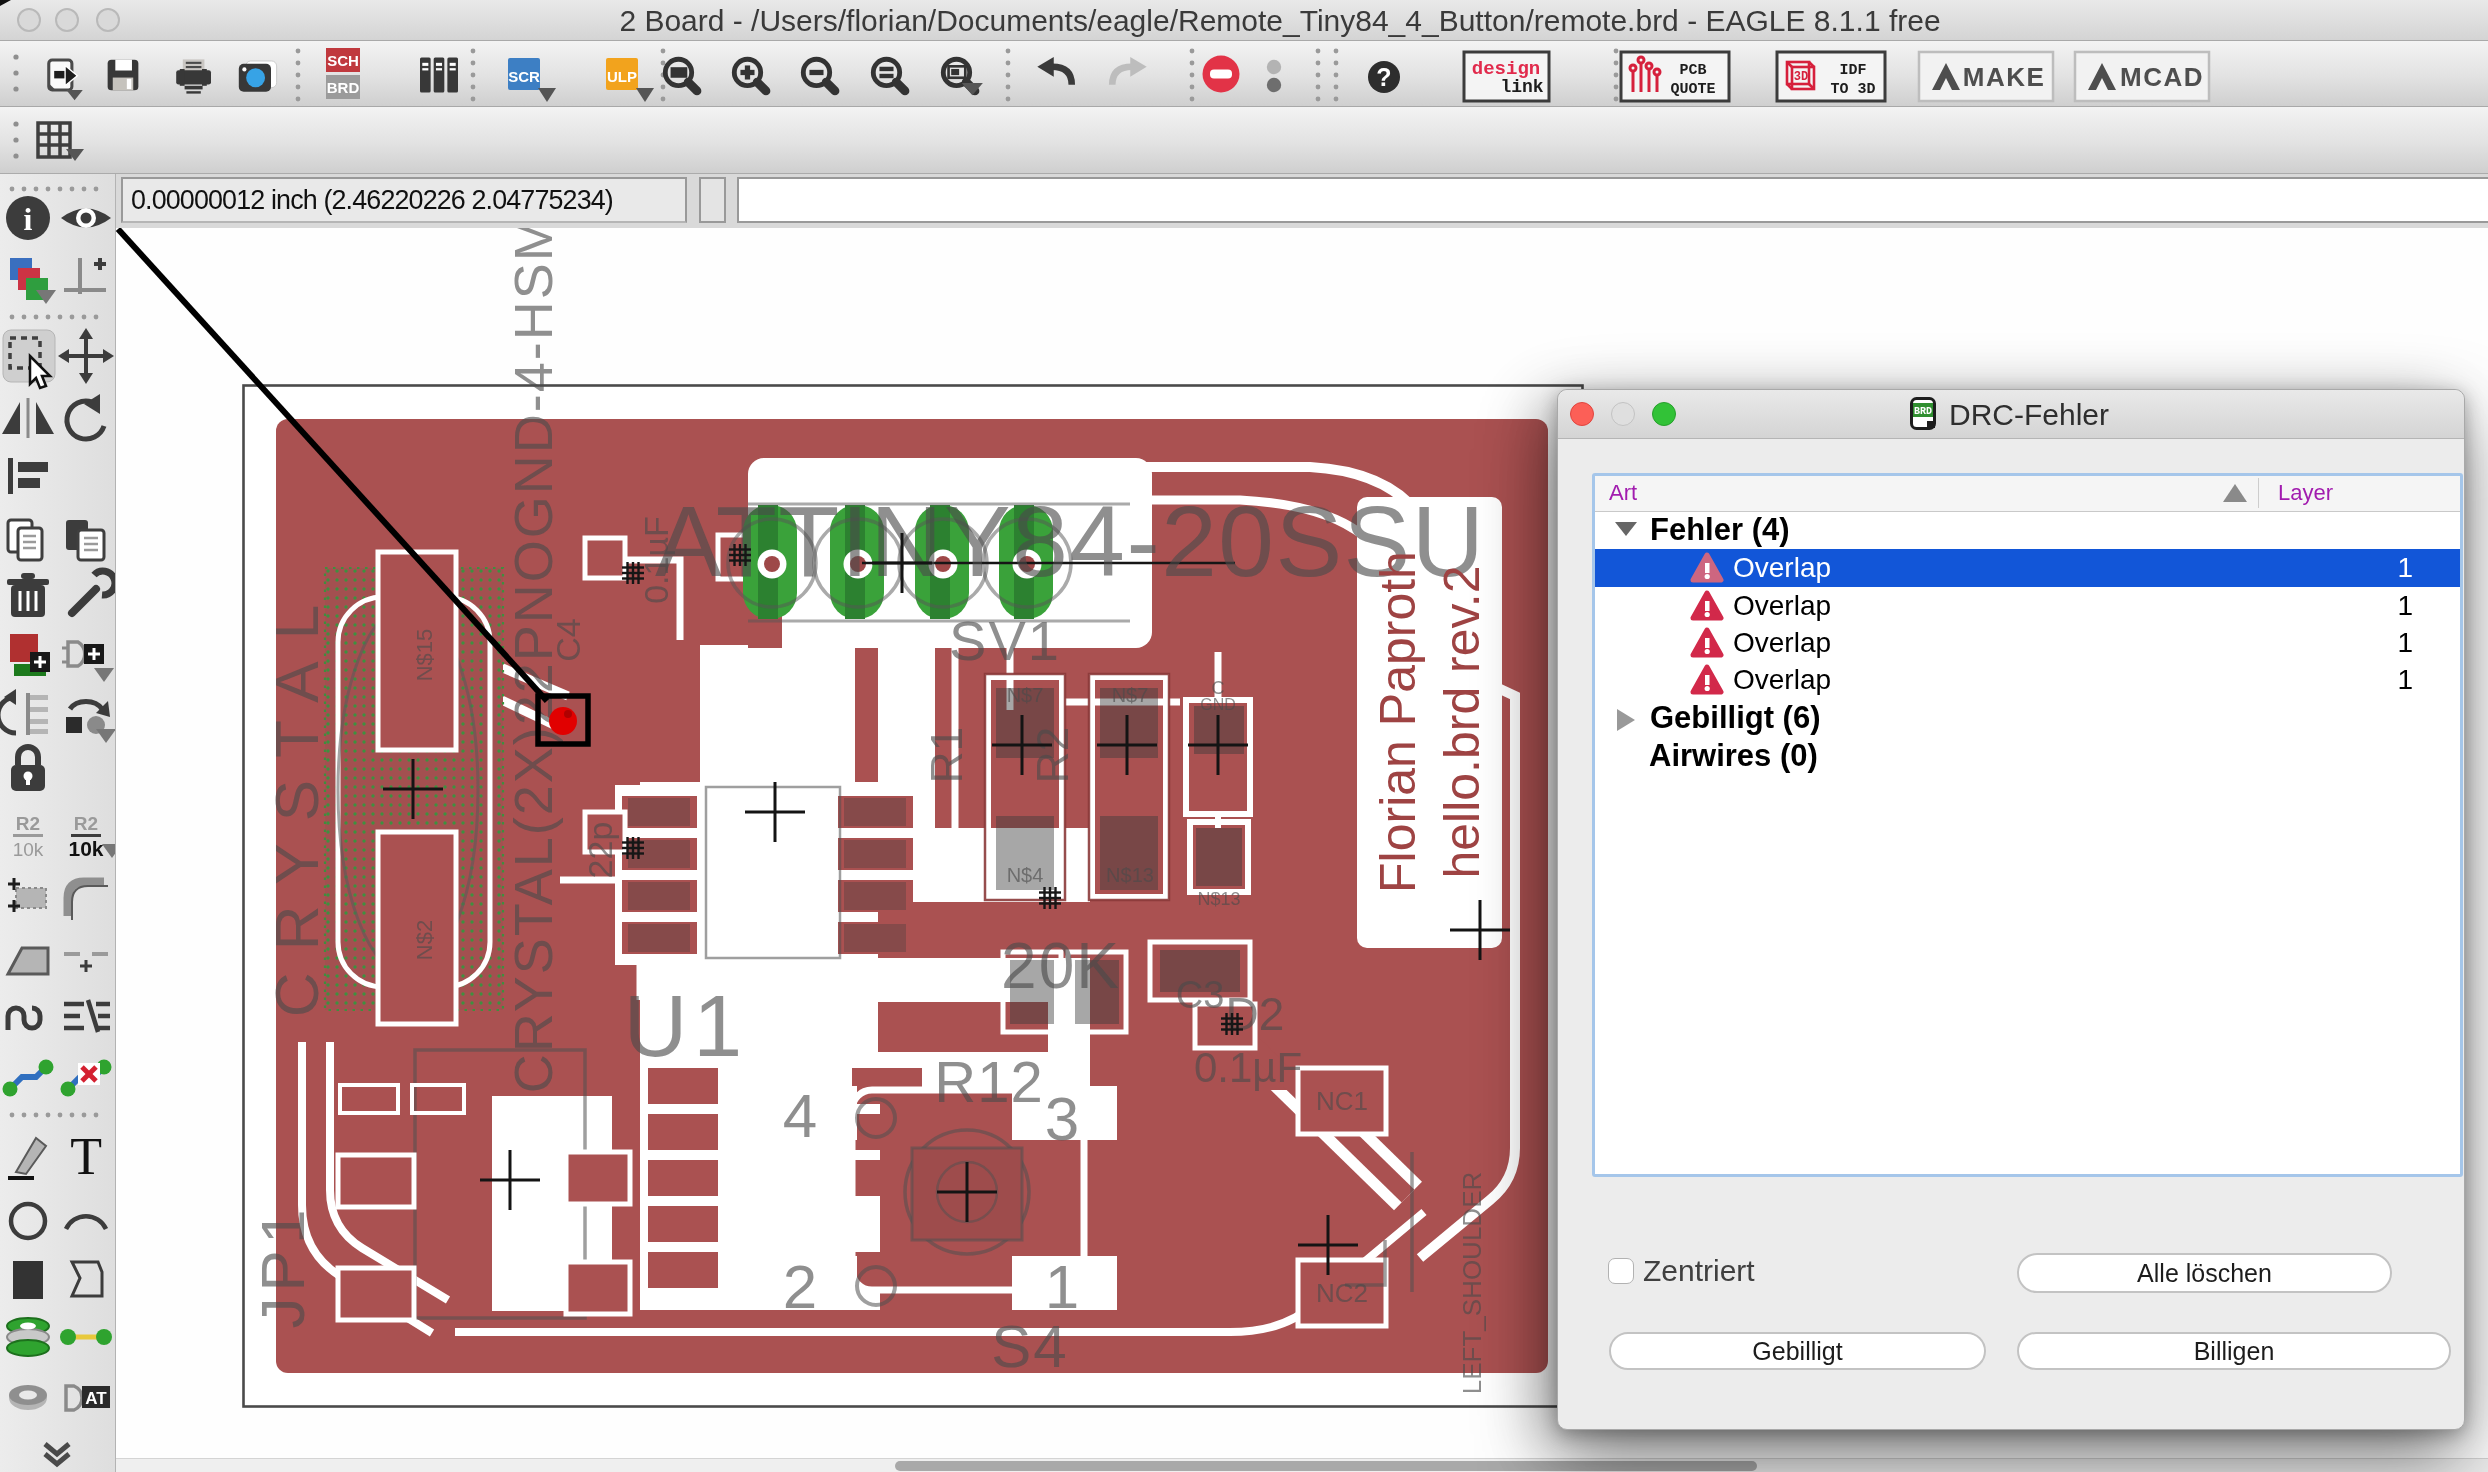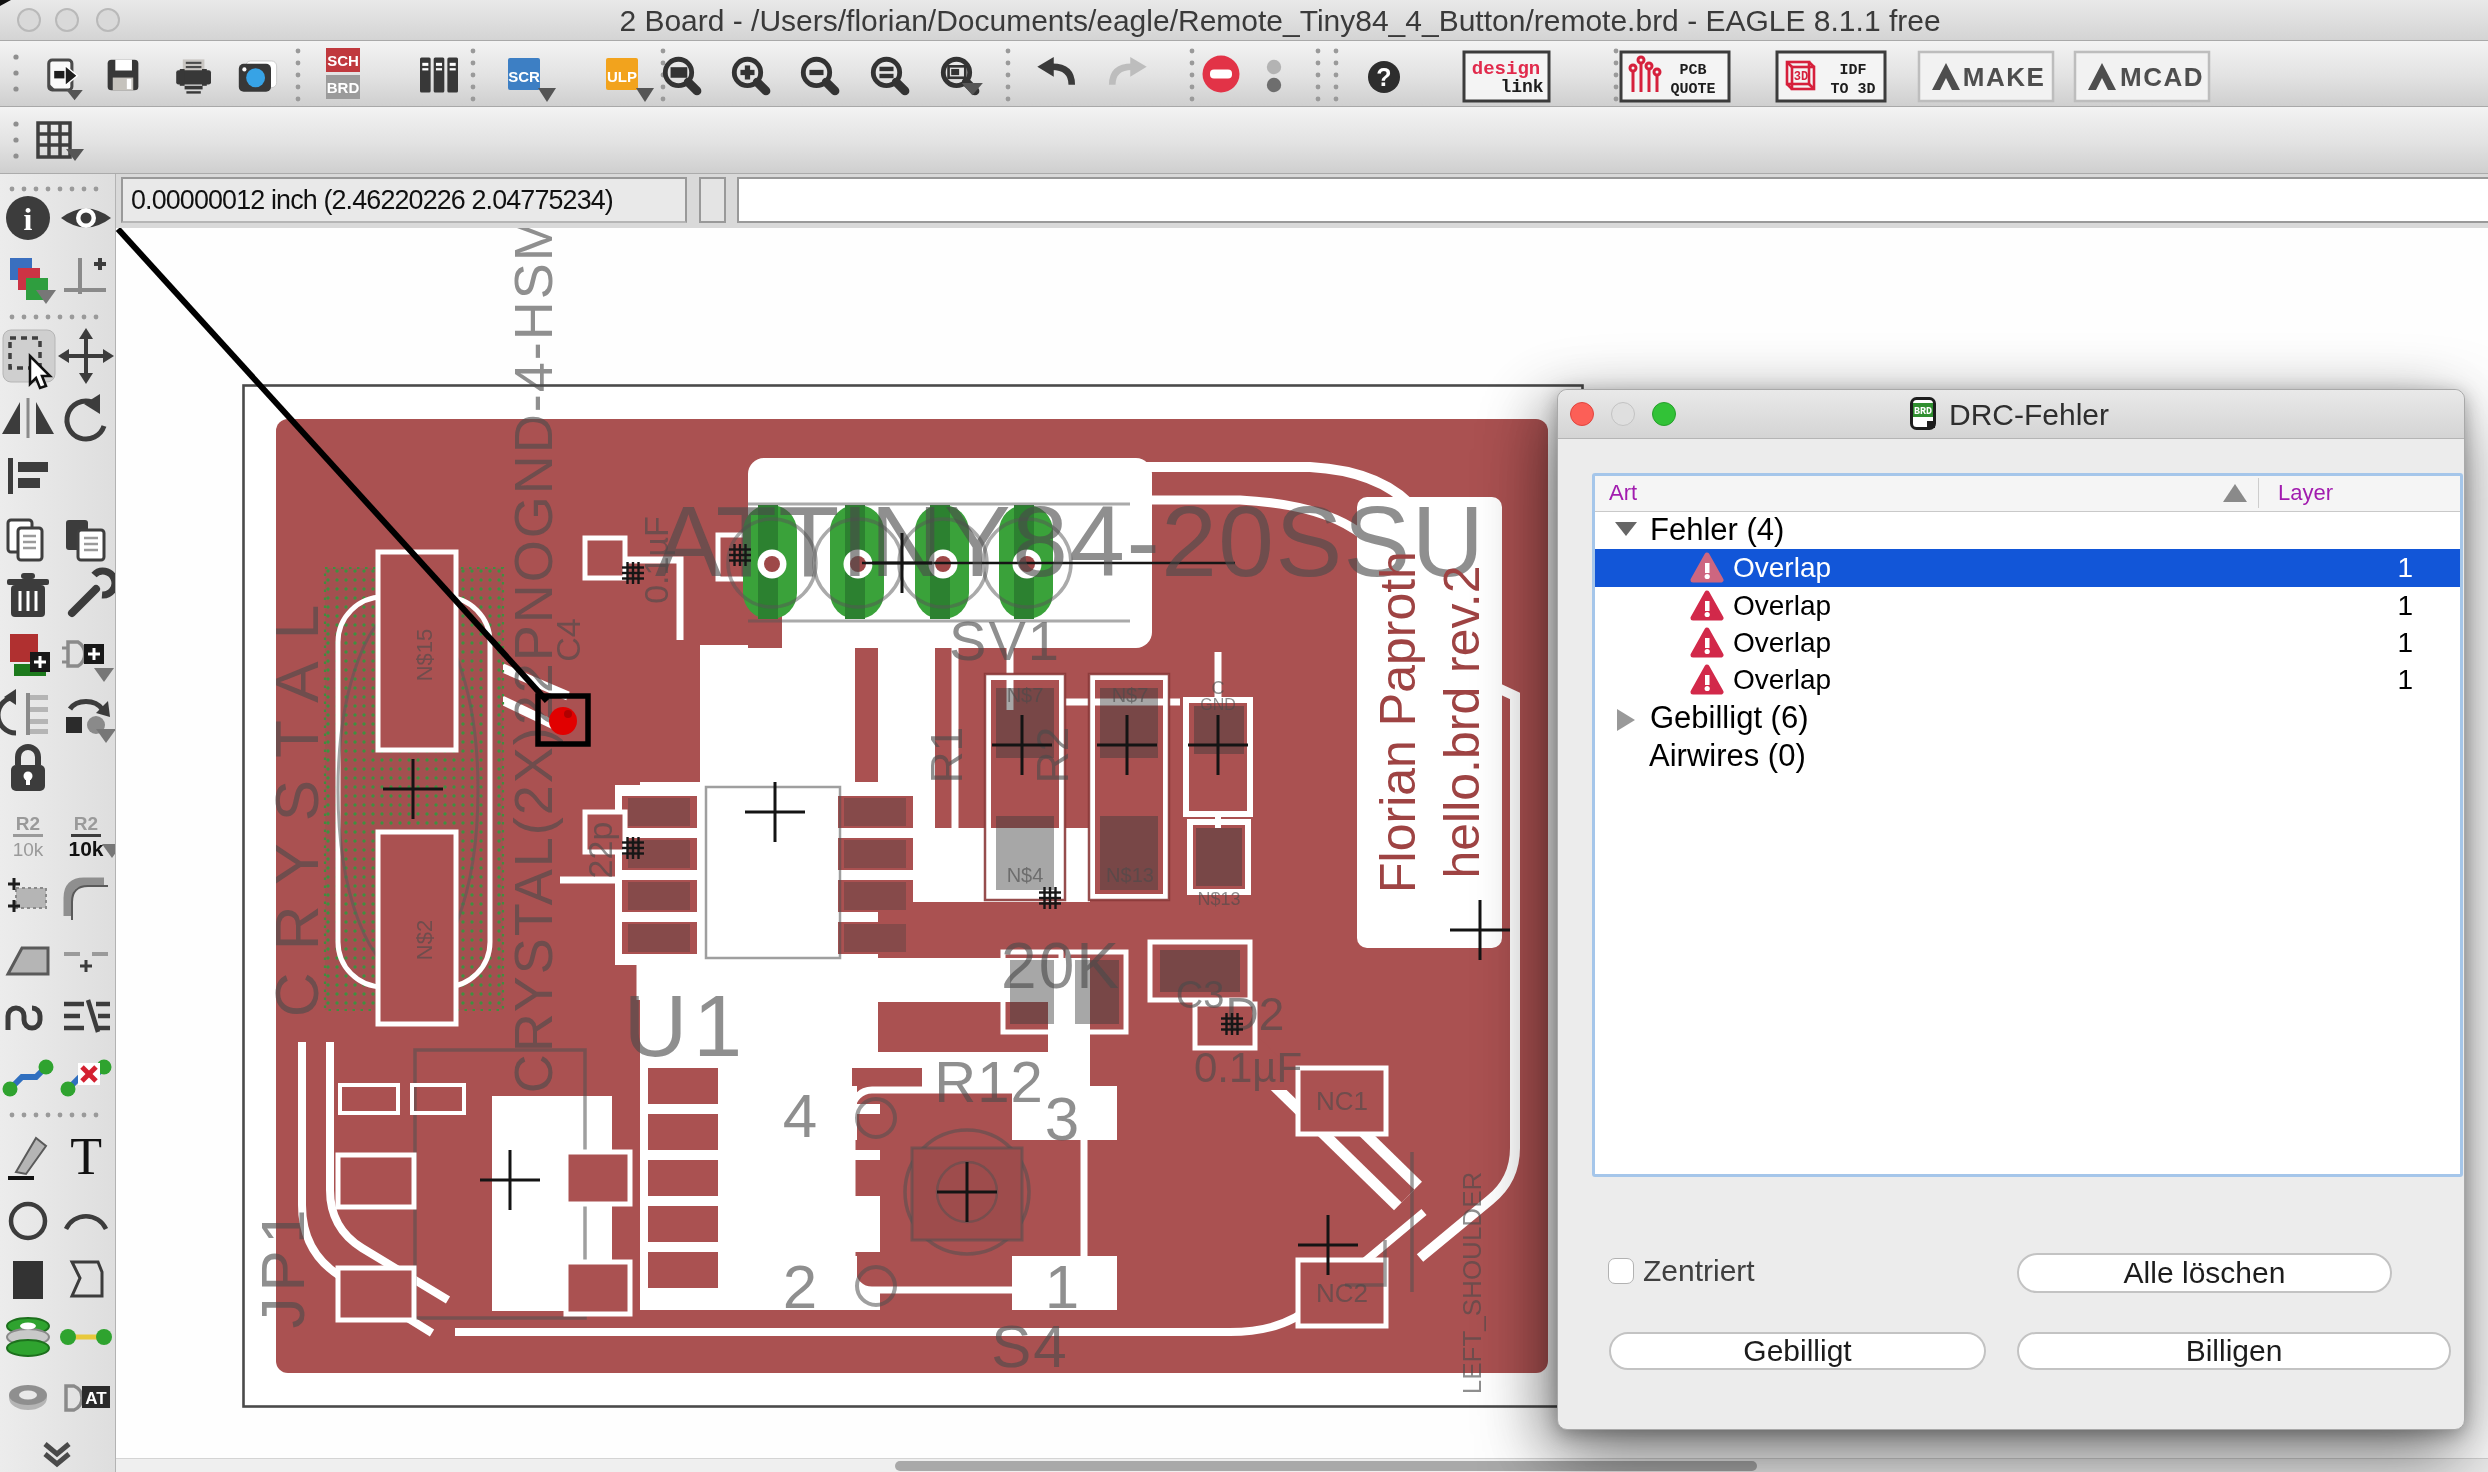--- a/index.html
+++ b/index.html
@@ -18,22 +18,22 @@
 #statusbar{left:116px;top:1458px;width:2372px;height:14px;background:#efefef;border-top:1px solid #d4d4d4}
 #hthumb{position:absolute;left:779px;top:2px;width:862px;height:10px;border-radius:5px;background:#a9a9a9}
 #pcbsvg{position:absolute;left:0;top:0;z-index:5}
 #dialog{left:1557px;top:389px;width:908px;height:1041px;background:#ececec;border-radius:10px;box-shadow:0 32px 80px rgba(0,0,0,.42),-18px 12px 55px rgba(0,0,0,.22),0 4px 18px rgba(0,0,0,.28);z-index:10;border:1px solid #a9a9a9;box-sizing:border-box}
 #dtitle{position:absolute;left:0;top:0;width:100%;height:48px;background:linear-gradient(#e9e9e9,#d4d4d4);border-bottom:1px solid #b5b5b5;border-radius:10px 10px 0 0}
 .dtl{position:absolute;top:12px;width:24px;height:24px;border-radius:50%;box-sizing:border-box}
 #dtext{position:absolute;left:0;top:0;width:100%;height:48px;line-height:50px;text-align:center;font-size:30px;color:#2e2e2e}
 #dlist{position:absolute;left:34px;top:83px;width:871px;height:704px;background:#fff;border:3px solid #a5c6ea;border-radius:3px;box-sizing:border-box}
 #dlhead{position:absolute;left:0;top:0;width:100%;height:35px;background:#f5f5f5;border-bottom:1px solid #c9c9c9;font-size:22px;color:#a21caf}
 .row{position:absolute;left:0;width:100%;height:35px;font-size:28px;color:#000}
-.rowb{font-weight:normal;font-size:31px}
-.btn{position:absolute;height:40px;background:#fff;border:2px solid #c3c3c3;border-radius:20px;box-sizing:border-box;font-size:30px;color:#1c1c1c;text-align:center;line-height:36px}
+.rowb{font-weight:bold;font-size:31px}
+.btn{position:absolute;height:40px;background:#fff;border:2px solid #c3c3c3;border-radius:20px;box-sizing:border-box;font-size:25px;color:#1c1c1c;text-align:center;line-height:36px}
 </style></head>
 <body>
 
 <div class="abs" id="titlebar"></div>
 <div class="tl" style="left:17px"></div>
 <div class="tl" style="left:55px"></div>
 <div class="tl" style="left:96px"></div>
 <div id="title">2 Board - /Users/florian/Documents/eagle/Remote_Tiny84_4_Button/remote.brd - EAGLE 8.1.1 free</div>
 <svg class="abs" style="left:0;top:0" width="14" height="8">
     <polygon points="0,0 11,0 0,6" fill="#111"></polygon>

